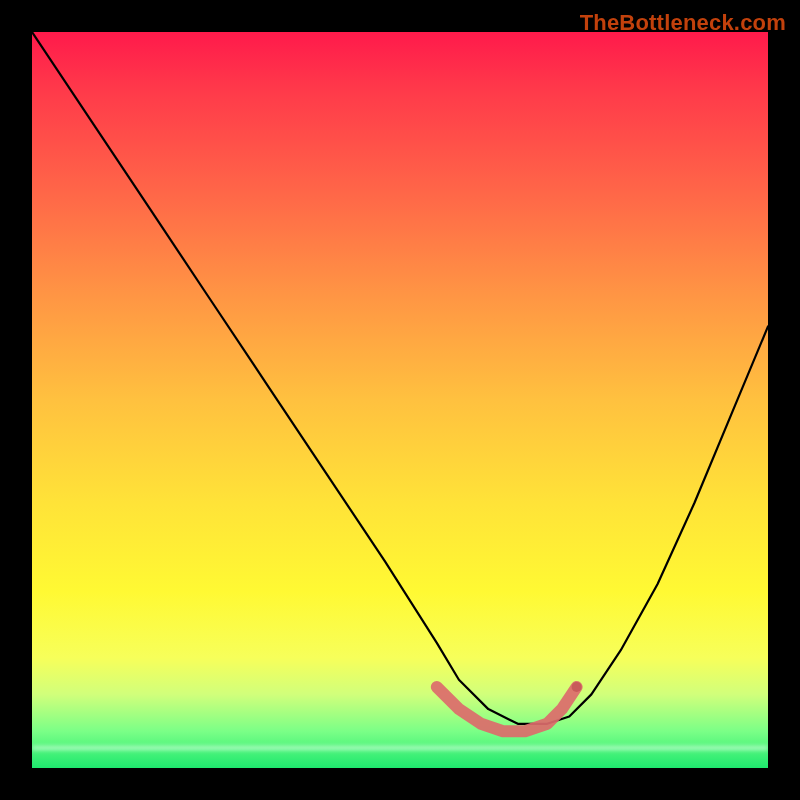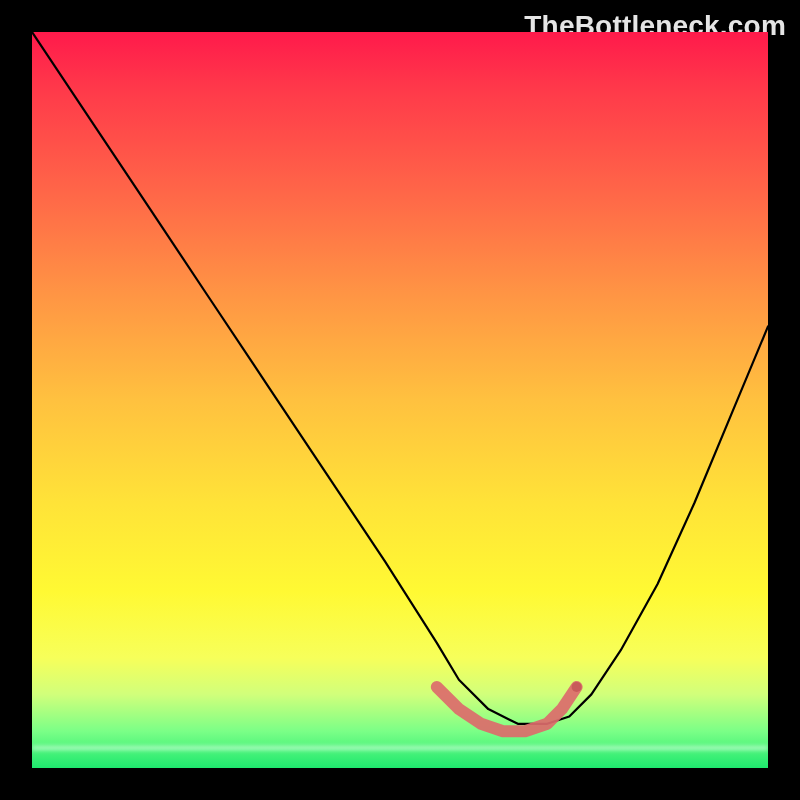--- a/index.html
+++ b/index.html
@@ -58,22 +58,22 @@
   svg.overlay {
     position: absolute;
     inset: 0;
     width: 100%;
     height: 100%;
   }
   .watermark {
     position: absolute;
     top: 10px;
     right: 14px;
-    color: #e5e5e5;
-    font-size: 28px;
+    color: #c2410c;
+    font-size: 22px;
     font-weight: 600;
     letter-spacing: 0.2px;
     user-select: none;
   }
 </style>
 </head>
 <body>
 
 <div class="frame">
 

